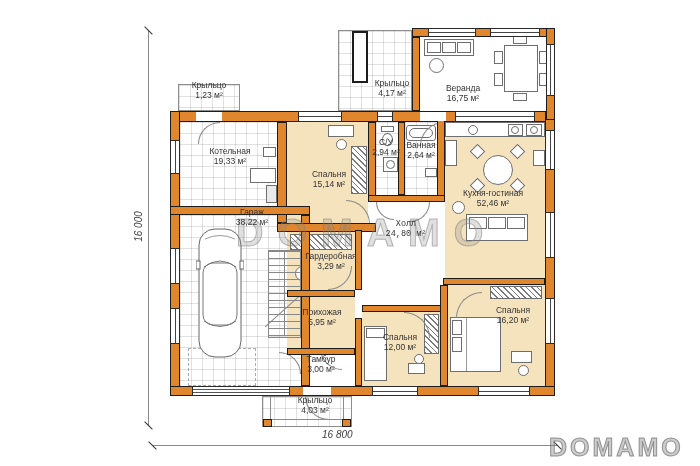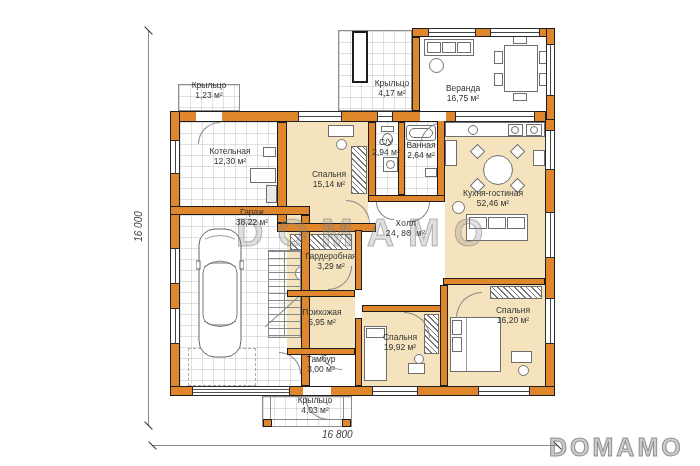--- a/index.html
+++ b/index.html
@@ -207,21 +207,21 @@
   <div class="arc bl" style="left:320px;top:348px;width:22px;height:22px;"></div>
   <div class="arc tr" style="left:279px;top:352px;width:22px;height:22px;"></div>
   <div class="arc bl" style="left:305px;top:396px;width:24px;height:24px;"></div>
 
   <div class="lbl" style="left:209px;top:81px;">
     <span>Крыльцо</span>
       <span>1,23 м²</span>
     </div>
   <div class="lbl" style="left:222px;top:147px;margin-left:8px;">
     <span>Котельная</span>
-      <span>12,30 м²</span>
+      <span>19,33 м²</span>
     </div>
   <div class="lbl" style="left:252px;top:208px;">
     <span>Гараж</span>
       <span>38,22 м²</span>
     </div>
   <div class="lbl" style="left:329px;top:170px;">
     <span>Спальня</span>
       <span>15,14 м²</span>
     </div>
   <div class="lbl" style="left:386px;top:138px;">
@@ -255,21 +255,21 @@
   <div class="lbl" style="left:322px;top:308px;">
     <span>Прихожая</span>
       <span>5,95 м²</span>
     </div>
   <div class="lbl" style="left:321px;top:355px;">
     <span>Тамбур</span>
       <span>3,00 м²</span>
     </div>
   <div class="lbl" style="left:400px;top:333px;">
     <span>Спальня</span>
-      <span>19,92 м²</span>
+      <span>12,00 м²</span>
     </div>
   <div class="lbl" style="left:513px;top:306px;">
     <span>Спальня</span>
       <span>16,20 м²</span>
     </div>
   <div class="lbl" style="left:315px;top:396px;">
     <span>Крыльцо</span>
       <span>4,03 м²</span>
     </div>
 

